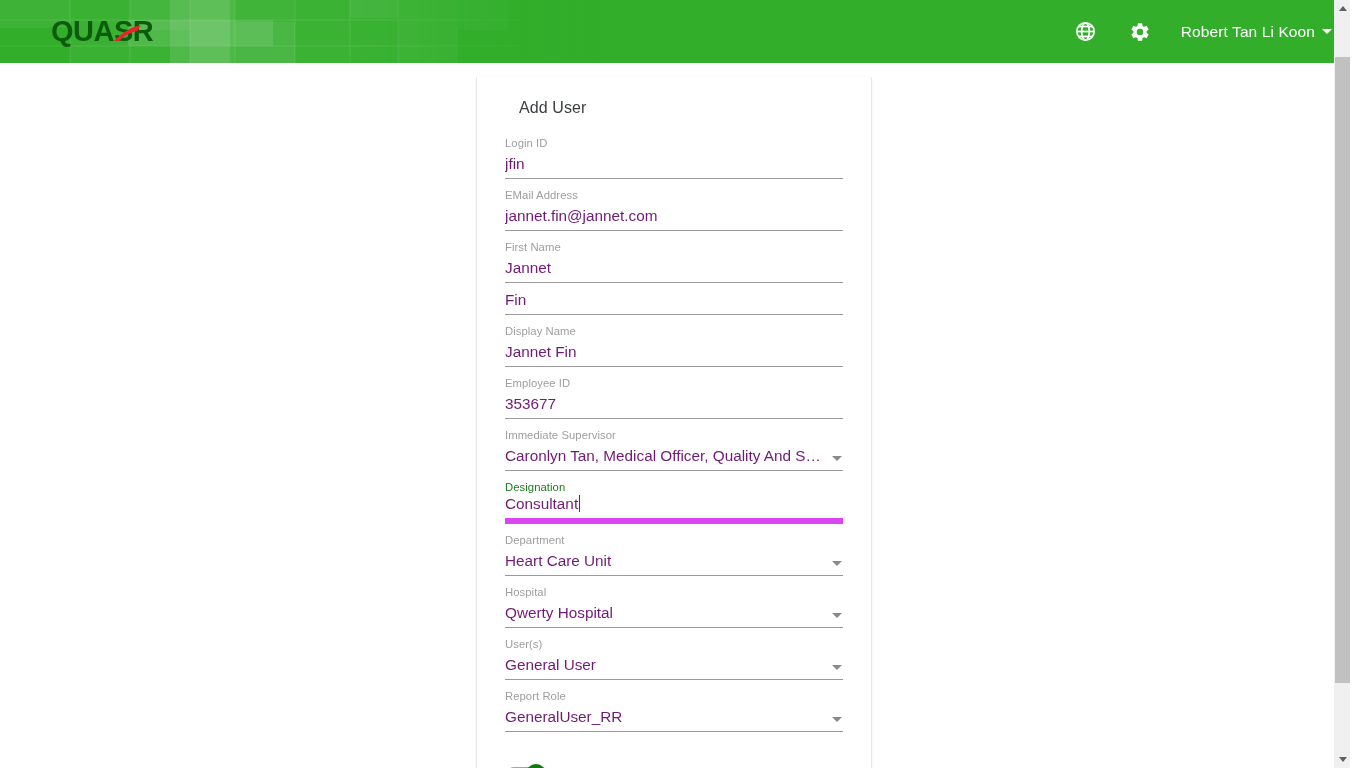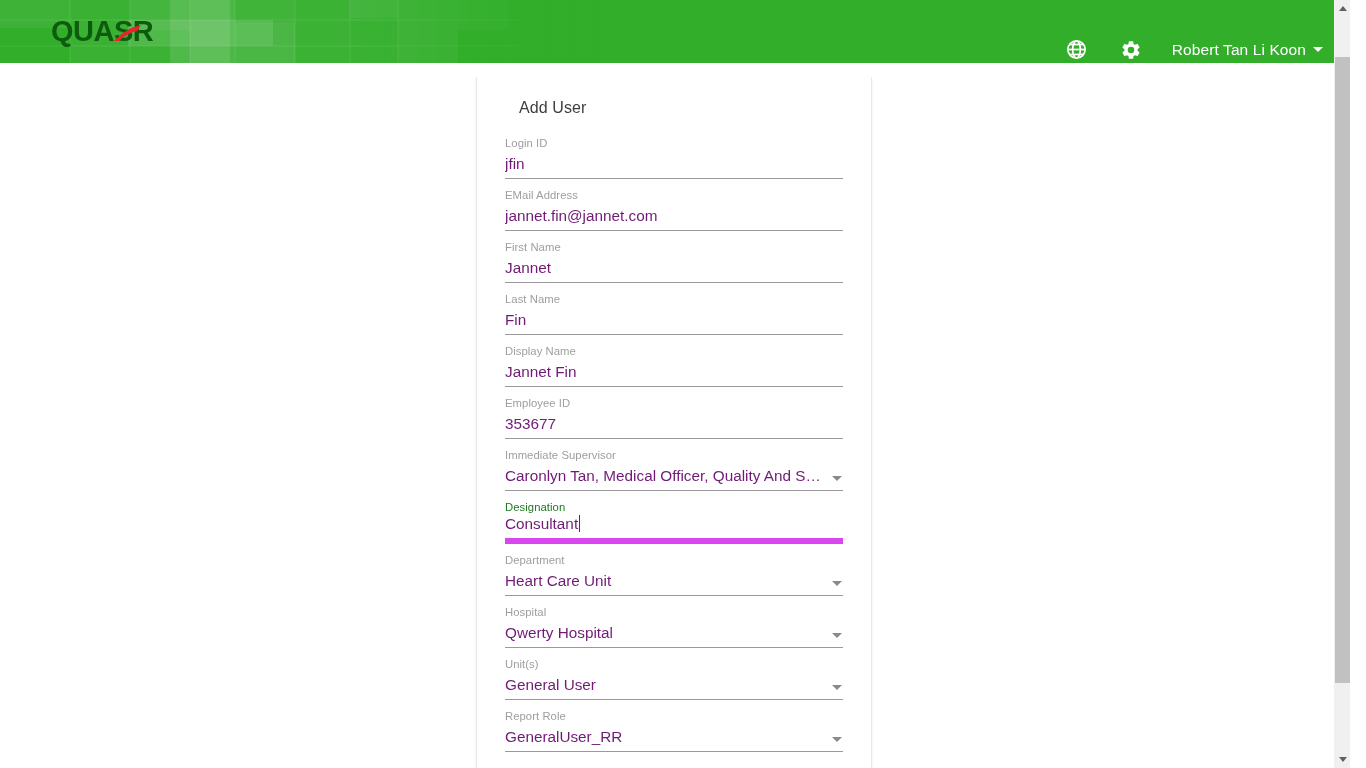--- a/index.html
+++ b/index.html
@@ -37,24 +37,24 @@
   }
   .logo-wrap {
     position: absolute;
     left: 13px; top: 14px;
     width: 135px; height: 36px;
     z-index: 5;
     margin-left: 38px;
   }
   .header-right {
     position: absolute;
-    right: 9px; top: 0;
+    right: 0; top: 0;
     height: 81px;
     display: flex;
-    align-items: flex-end;
+    align-items: flex-start;
     gap: 0px;
     z-index: 5;
   }
   .hdr-icon {
     width: 54px; height: 63px;
     display: flex; align-items: center; justify-content: center;
     cursor: pointer;
   }
   .user-menu {
     display: flex;
@@ -335,21 +335,20 @@
               <span class="field-value">jannet.fin@jannet.com</span>
             </div>
           </div>
           <div class="field">
             <span class="field-label">First Name</span>
             <div class="field-value-row">
               <span class="field-value">Jannet</span>
             </div>
           </div>
           <div class="field">
-            <span class="field-label">Last Name</span>
             <div class="field-value-row">
               <span class="field-value">Fin</span>
             </div>
           </div>
           <div class="field">
             <span class="field-label">Display Name</span>
             <div class="field-value-row">
               <span class="field-value">Jannet Fin</span>
             </div>
           </div>
@@ -380,21 +379,21 @@
             </div>
           </div>
           <div class="field">
             <span class="field-label">Hospital</span>
             <div class="field-value-row">
               <span class="field-value">Qwerty Hospital</span>
               <span class="select-arrow"></span>
             </div>
           </div>
           <div class="field">
-            <span class="field-label">Unit(s)</span>
+            <span class="field-label">User(s)</span>
             <div class="field-value-row">
               <span class="field-value">General User</span>
               <span class="select-arrow"></span>
             </div>
           </div>
           <div class="field">
             <span class="field-label">Report Role</span>
             <div class="field-value-row">
               <span class="field-value">GeneralUser_RR</span>
               <span class="select-arrow"></span>

